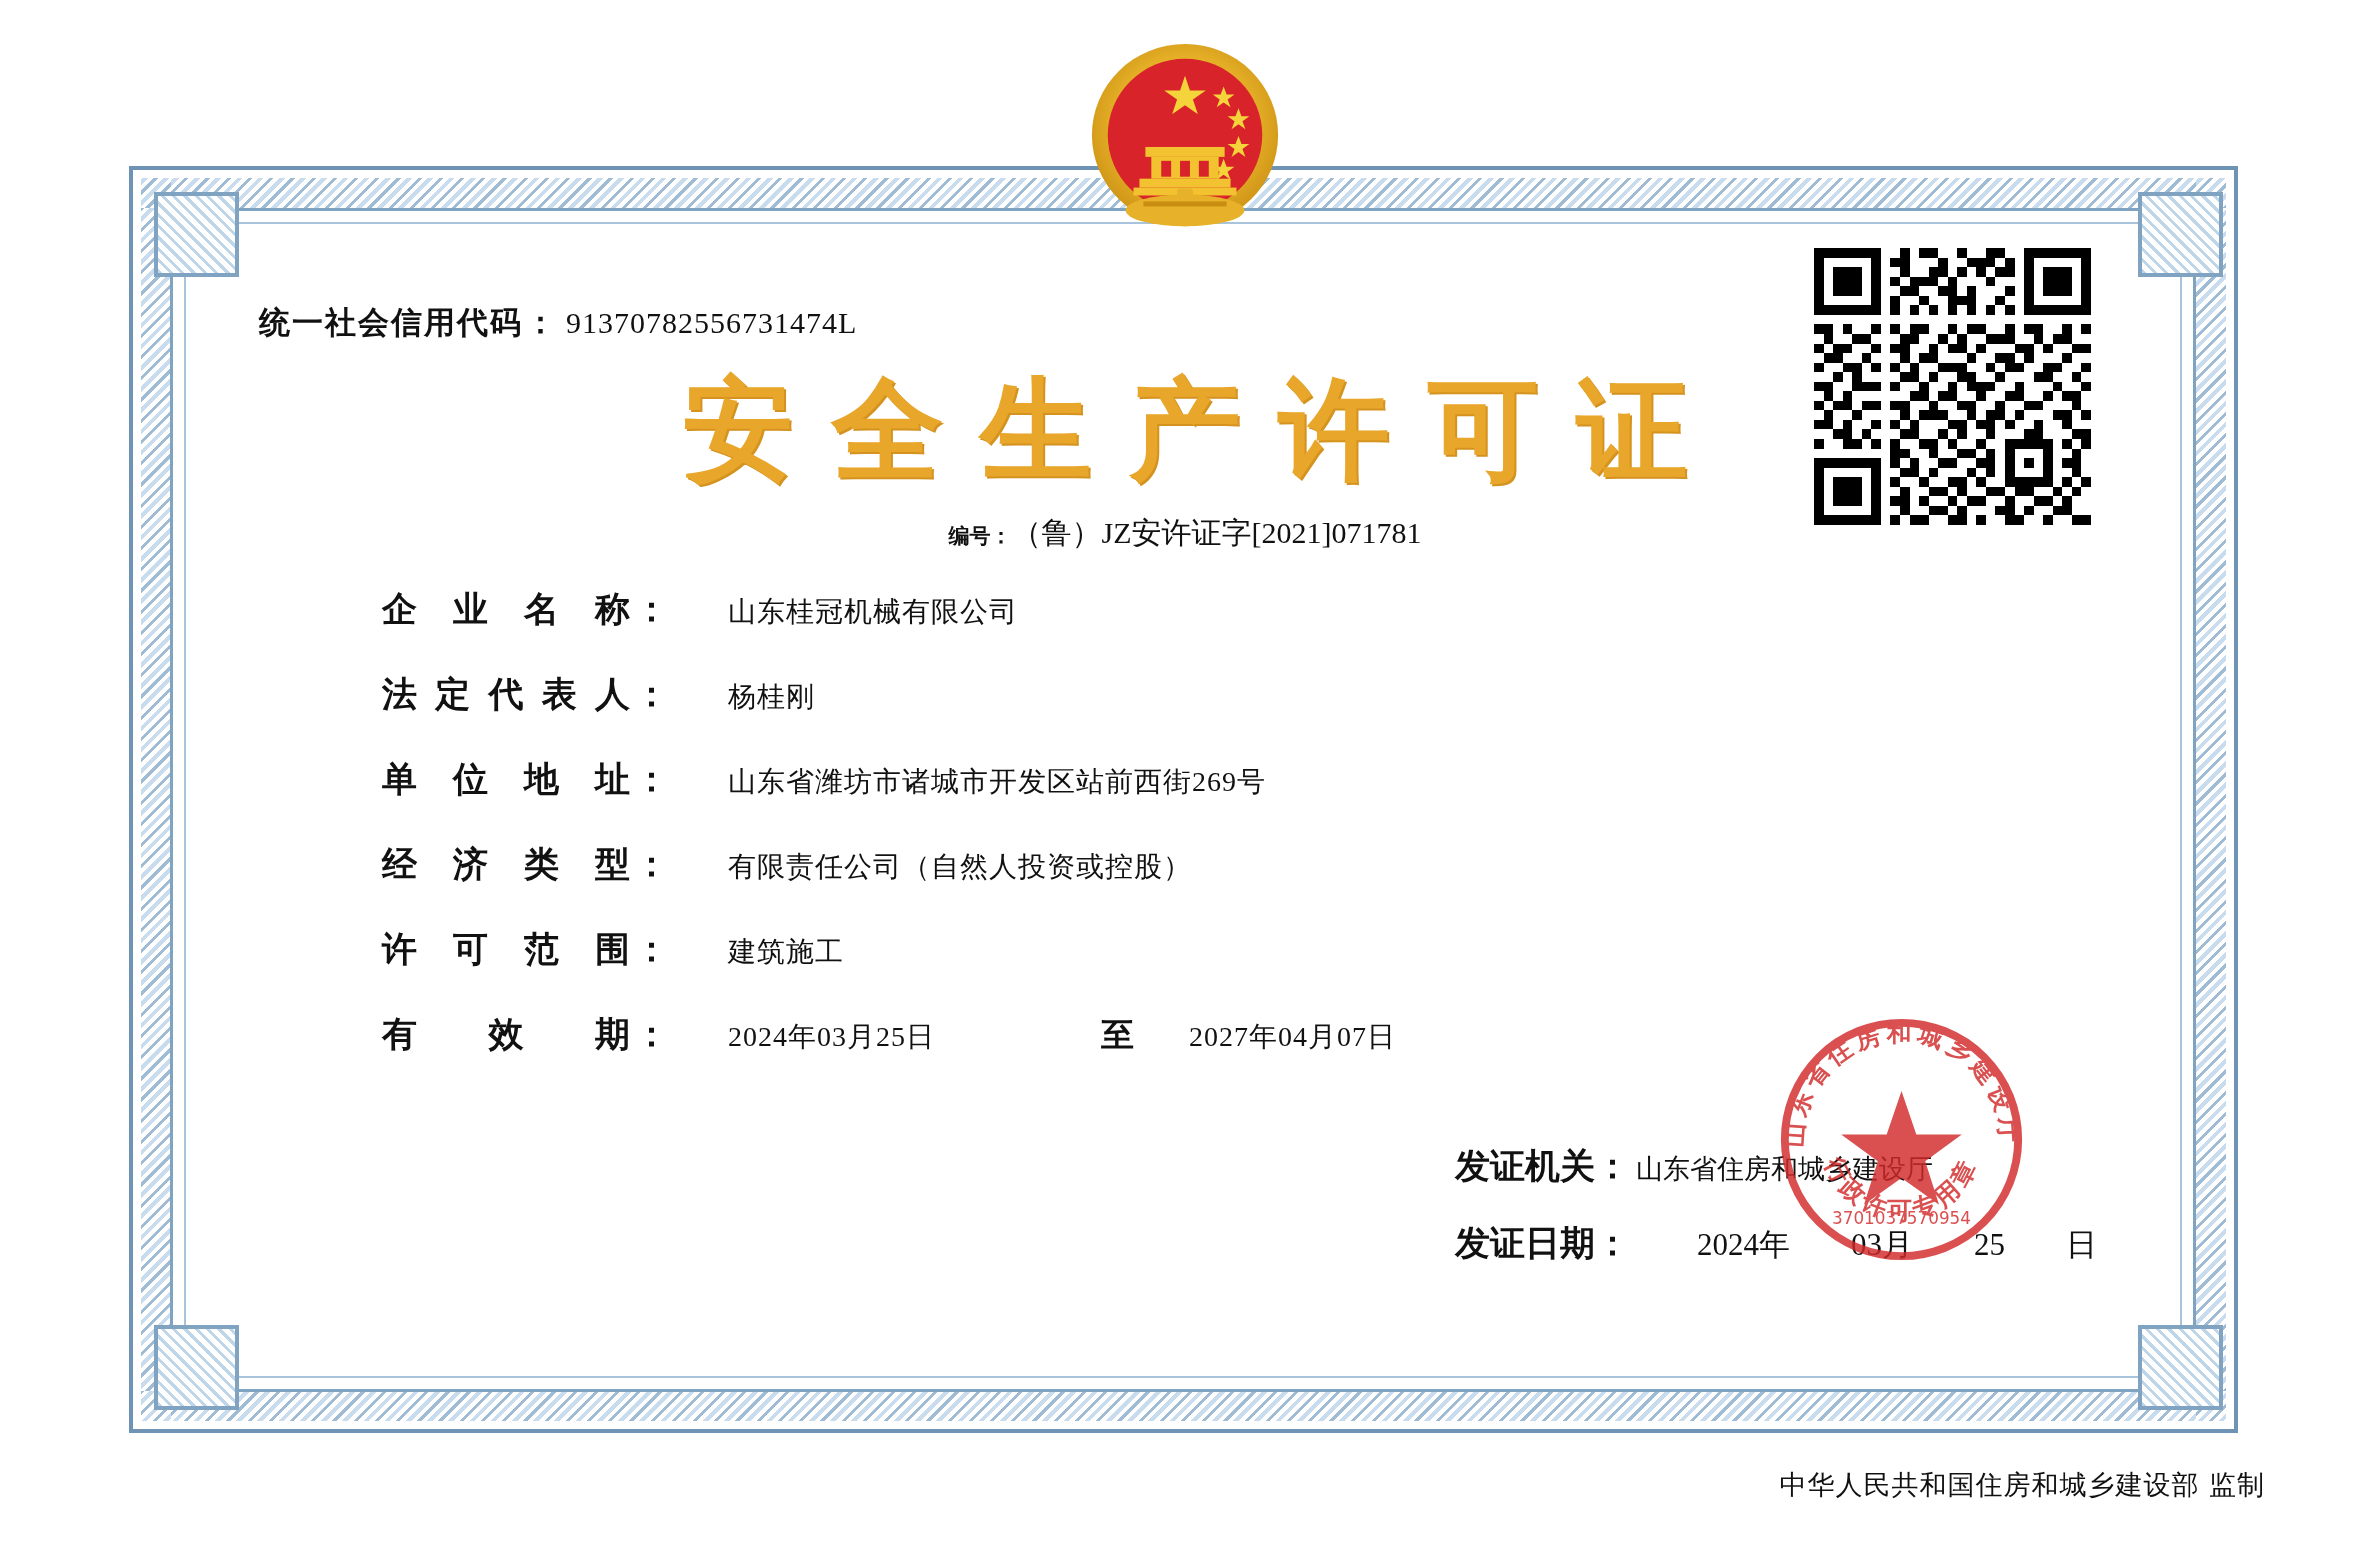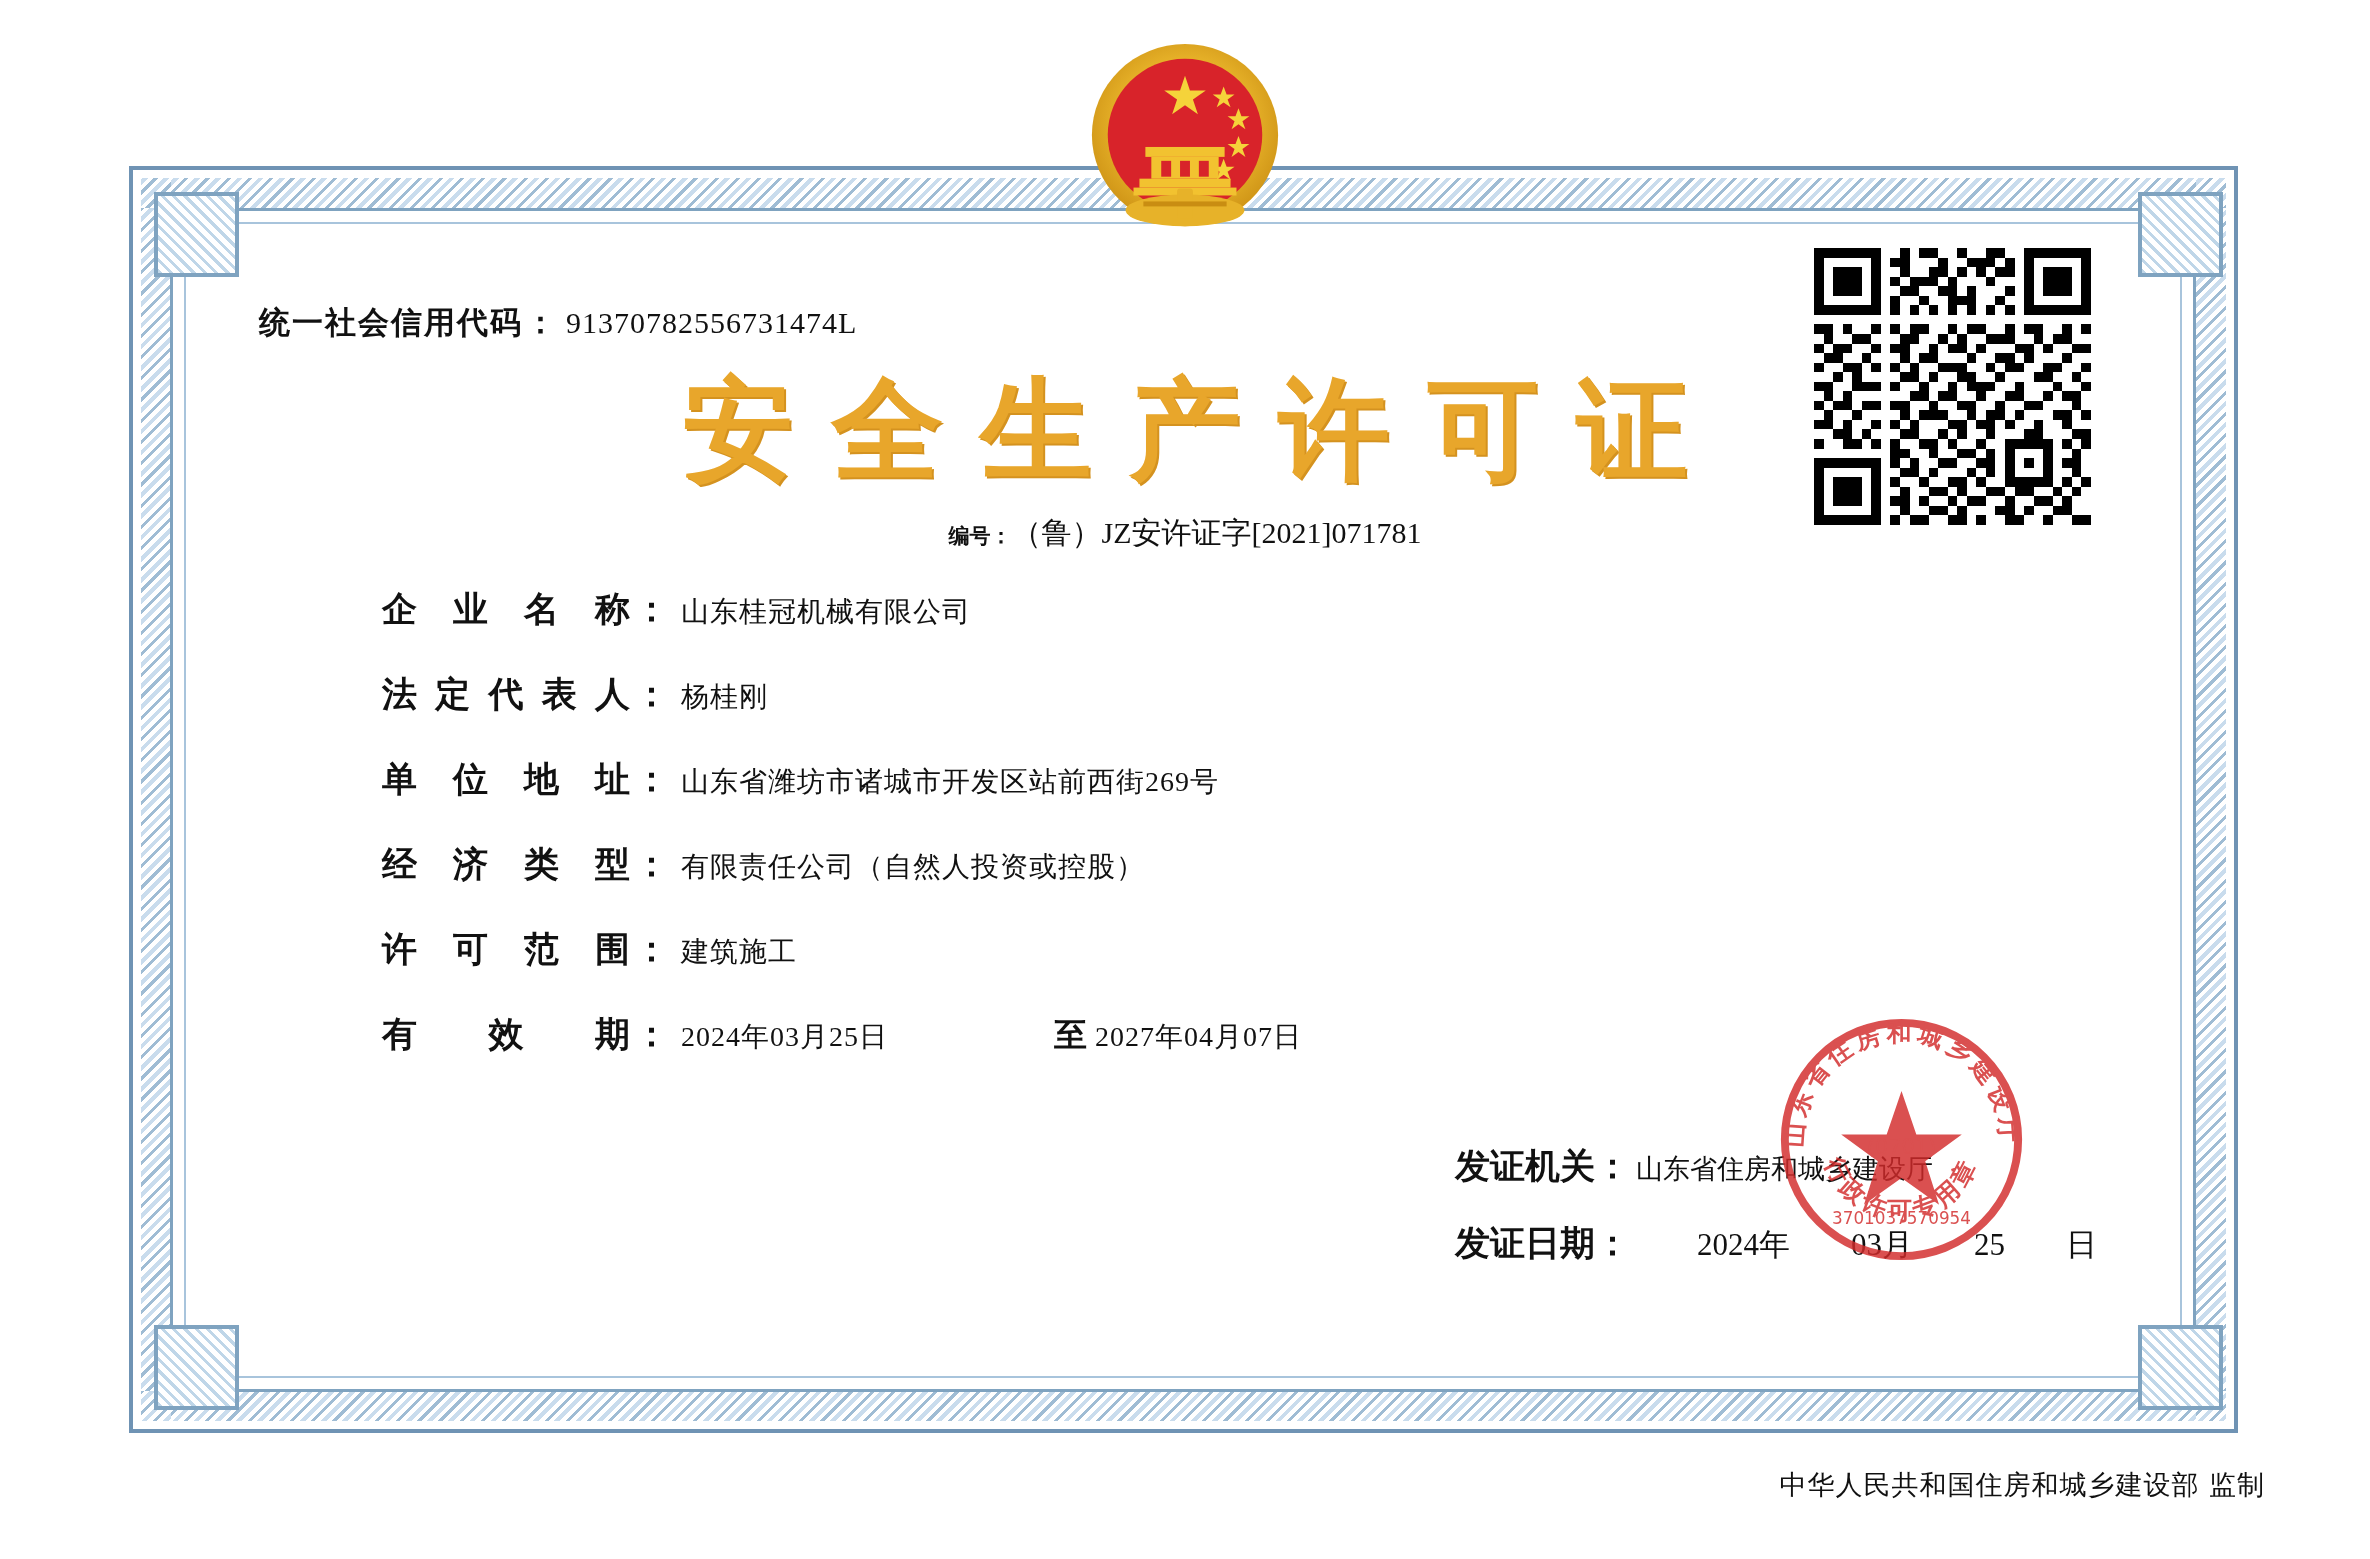--- a/index.html
+++ b/index.html
@@ -190,20 +190,21 @@
     font-family: "DejaVu Sans", sans-serif;
     font-weight: 600;
     color: #111;
     margin: 0 12px 0 4px;
   }
   .field-value {
     font-size: 28px;
     font-family: "Liberation Serif", serif;
     color: #111;
     letter-spacing: 1px;
+    margin-left: 47px;
   }
   .valid-to-label {
     font-size: 33px;
     font-family: "DejaVu Sans", sans-serif;
     font-weight: 600;
     color: #111;
     margin-left: 166px;
     margin-right: 8px;
   }
 

